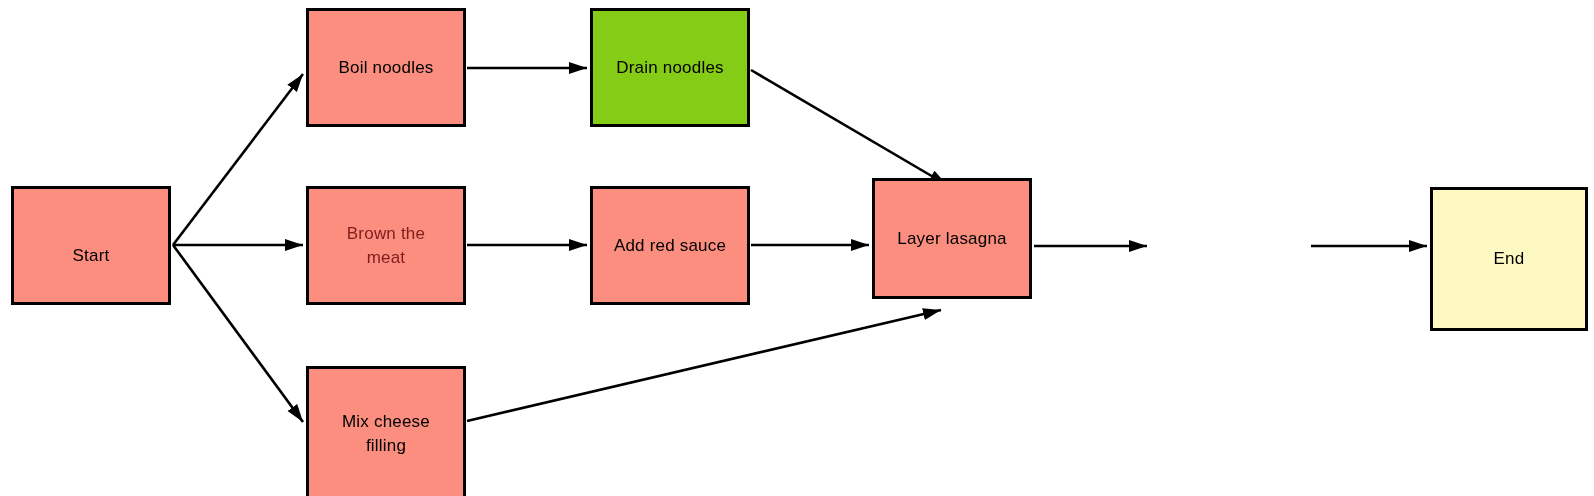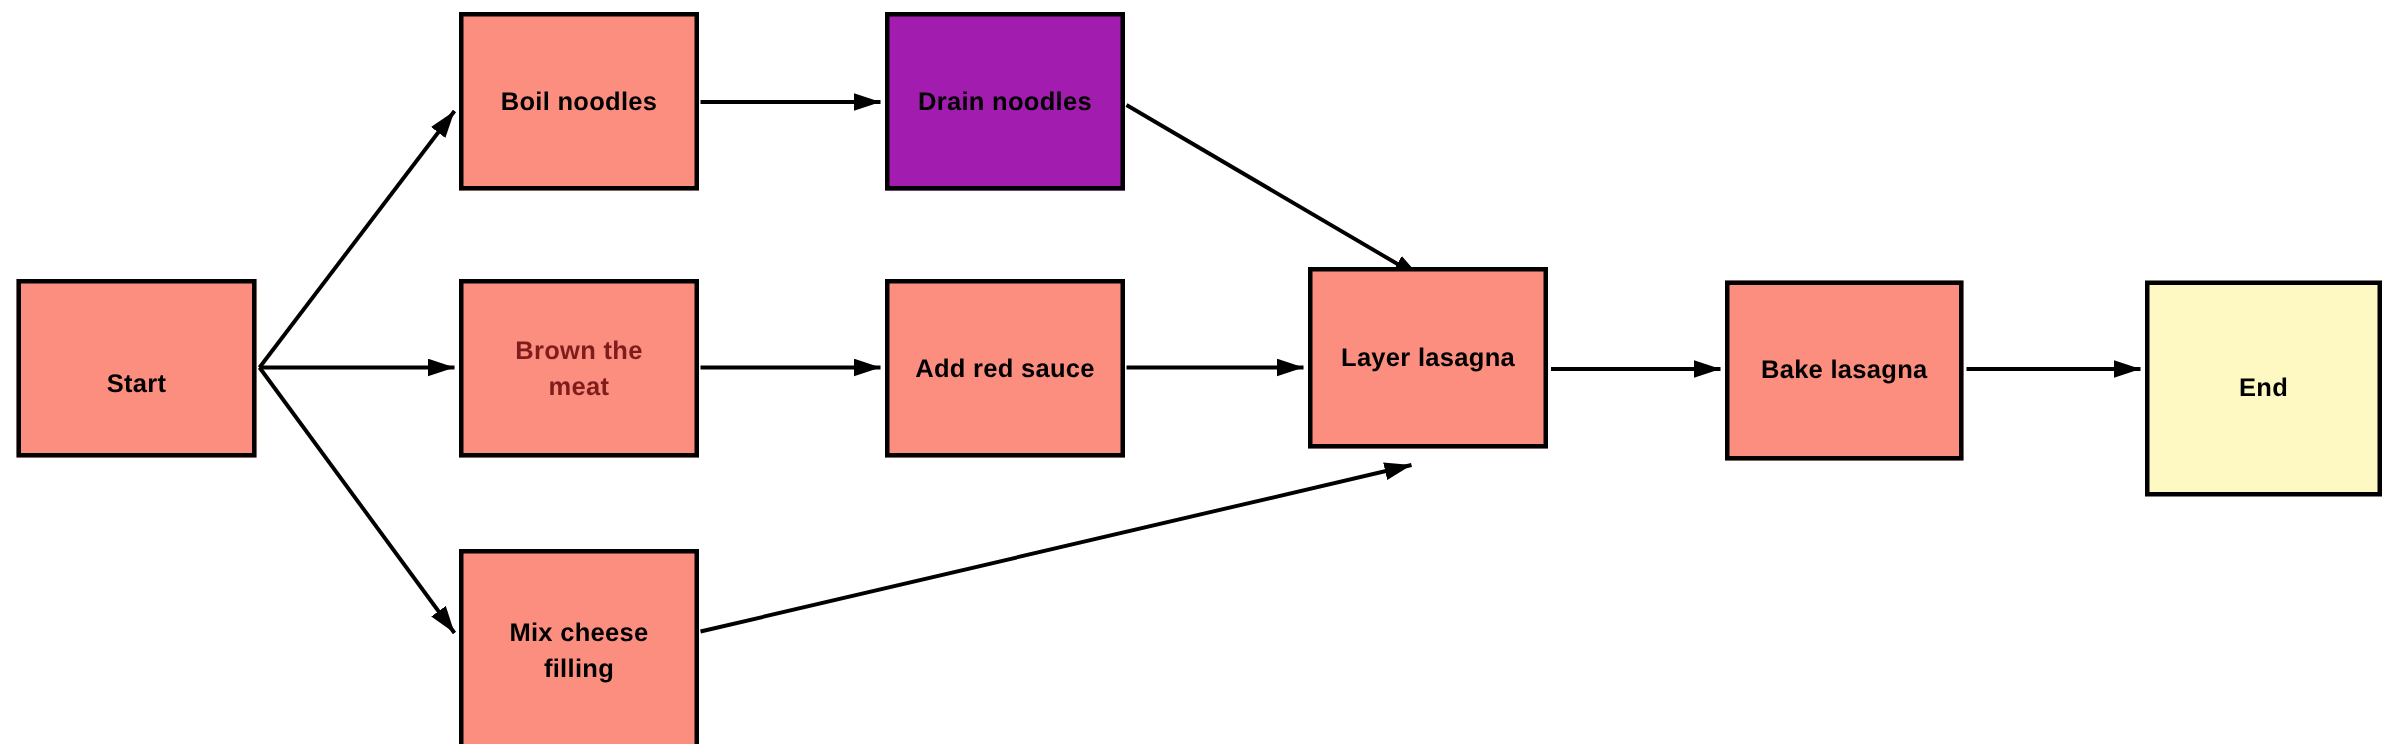--- a/index.html
+++ b/index.html
@@ -27,21 +27,21 @@
     position: absolute;
     box-sizing: border-box;
     border: 3px solid #000000;
     display: flex;
     align-items: center;
     justify-content: center;
     text-align: center;
   }
   .node .label {
     font-size: 17px;
-    font-weight: 700;
+    font-weight: 400;
     line-height: 24px;
     color: #000000;
     white-space: pre-line;
     padding: 0 6px;
     letter-spacing: 0.2px;
   }
 </style>
 </head>
 <body>
 
@@ -65,36 +65,33 @@
         <line x1="1311" y1="246" x2="1427" y2="246" stroke="#000000" stroke-width="2.6" marker-end="url(#arrowhead)"></line>
       </g>
   </svg>
 
 <div class="node" style="left: 11px; top: 186px; width: 160px; height: 119px; background: rgb(251, 142, 126); border-color: rgb(0, 0, 0);">
       <span class="label" style="color: #000000; margin-top: 20px;">Start</span>
     </div>
     <div class="node" style="left: 306px; top: 8px; width: 160px; height: 119px; background: rgb(251, 142, 126); border-color: rgb(0, 0, 0);">
       <span class="label" style="color: rgb(0, 0, 0);">Boil noodles</span>
     </div>
-    <div class="node" style="left: 590px; top: 8px; width: 160px; height: 119px; background: #a21caf; border-color: rgb(0, 0, 0);">
+    <div class="node" style="left: 590px; top: 8px; width: 160px; height: 119px; background: #84cc16; border-color: rgb(0, 0, 0);">
       <span class="label" style="color: rgb(0, 0, 0);">Drain noodles</span>
     </div>
     <div class="node" style="left: 306px; top: 186px; width: 160px; height: 119px; background: rgb(251, 142, 126); border-color: rgb(0, 0, 0);">
       <span class="label" style="color: #7f1d1d;">Brown the
 meat</span>
     </div>
     <div class="node" style="left: 590px; top: 186px; width: 160px; height: 119px; background: rgb(251, 142, 126); border-color: rgb(0, 0, 0);">
       <span class="label" style="color: rgb(0, 0, 0);">Add red sauce</span>
     </div>
     <div class="node" style="left: 306px; top: 366px; width: 160px; height: 136px; background: rgb(251, 142, 126); border-color: rgb(0, 0, 0);">
       <span class="label" style="color: rgb(0, 0, 0);">Mix cheese
 filling</span>
     </div>
     <div class="node" style="left: 872px; top: 178px; width: 160px; height: 121px; background: rgb(251, 142, 126); border-color: rgb(0, 0, 0);">
       <span class="label" style="color: rgb(0, 0, 0);">Layer lasagna</span>
     </div>
-    <div class="node" style="left: 1150px; top: 187px; width: 159px; height: 120px; background: rgb(251, 142, 126); border-color: rgb(0, 0, 0);">
-      <span class="label" style="color: rgb(0, 0, 0);">Bake lasagna</span>
-    </div>
     <div class="node" style="left: 1430px; top: 187px; width: 158px; height: 144px; background: #fef9c3; border-color: rgb(0, 0, 0);">
       <span class="label" style="color: rgb(0, 0, 0);">End</span>
     </div>
   </div>
 
 </body></html>

